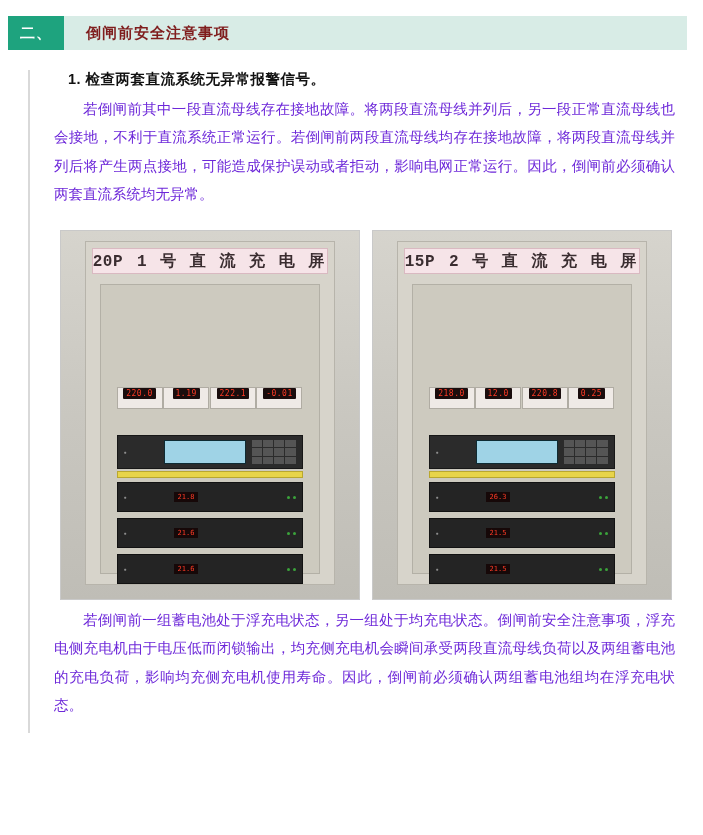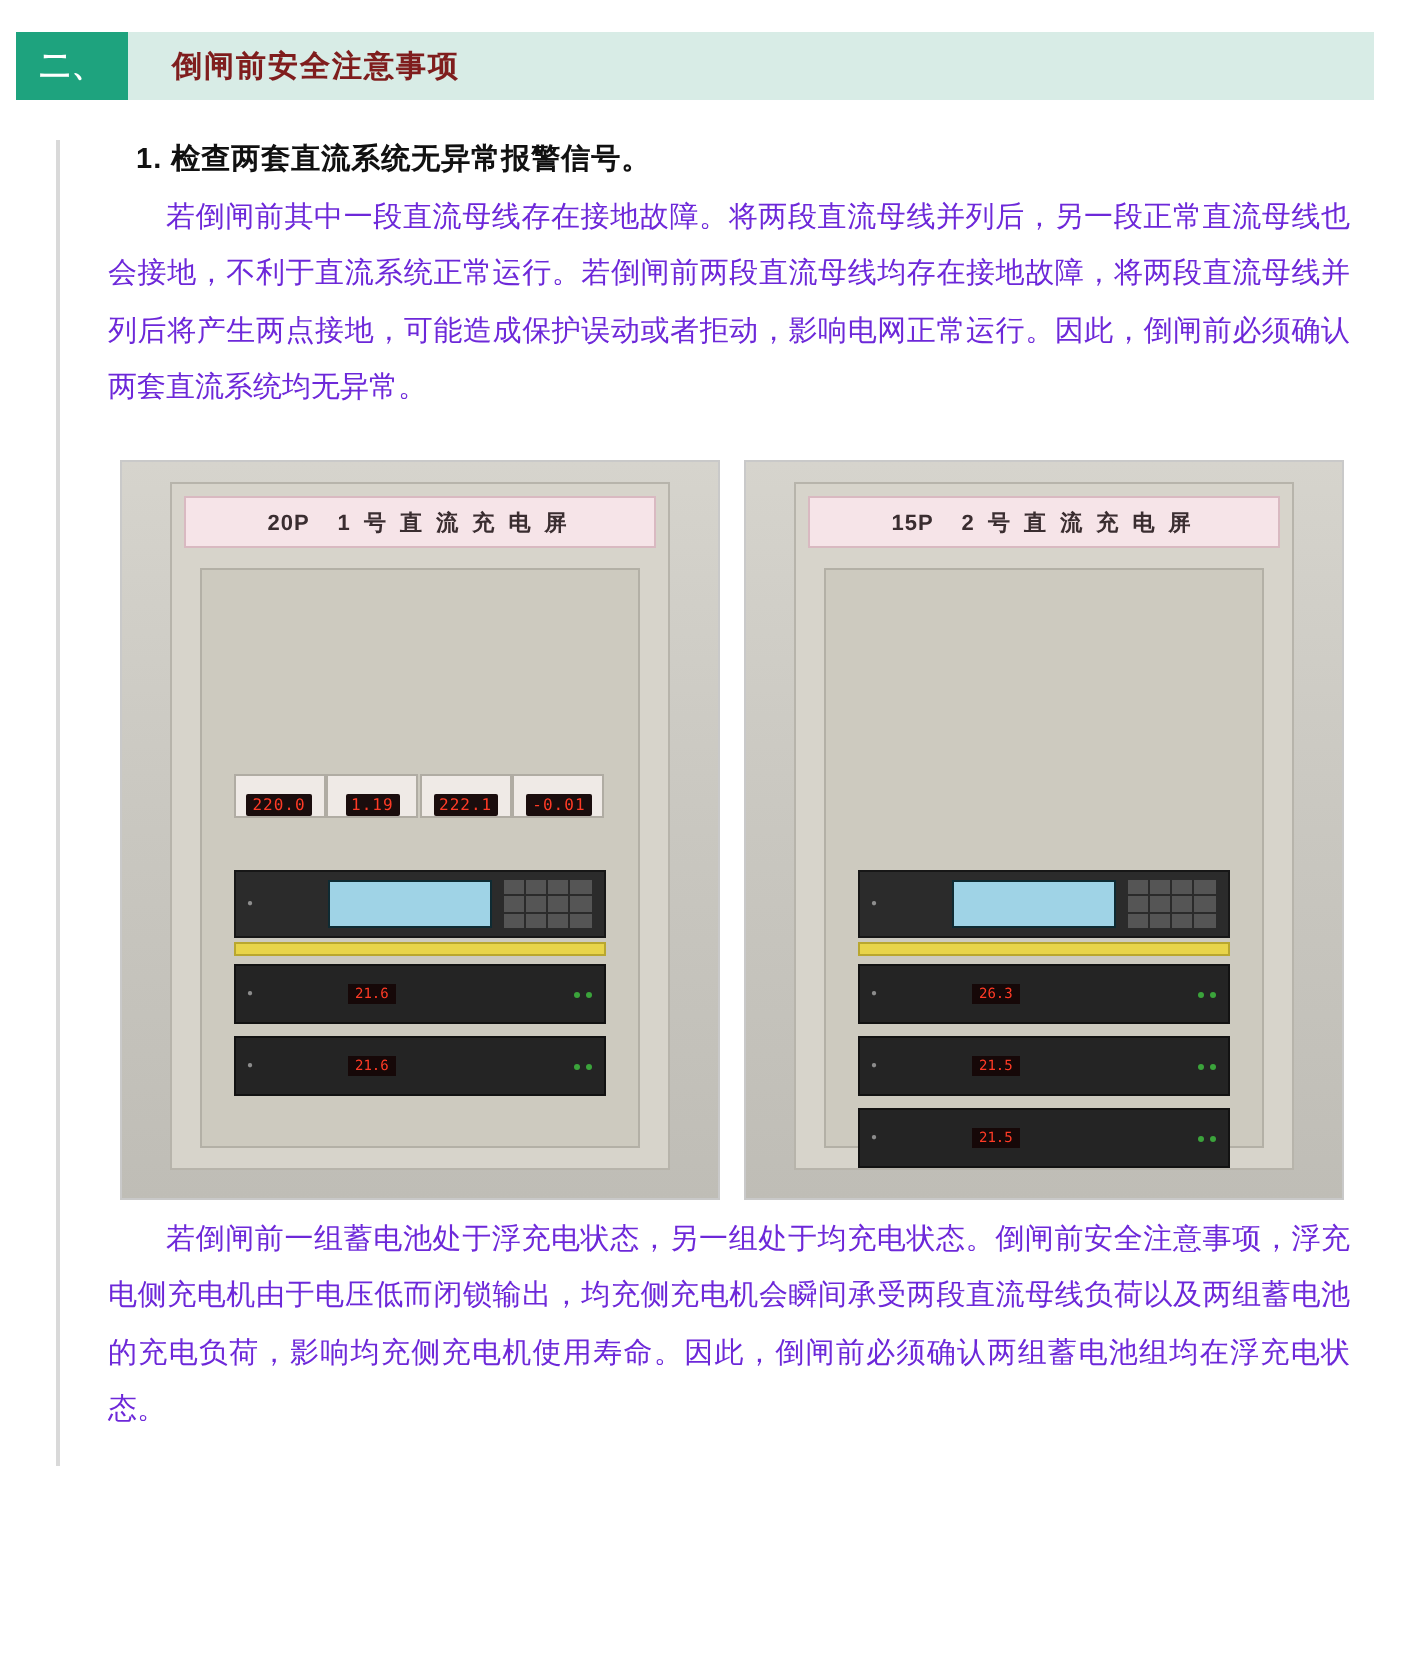--- a/index.html
+++ b/index.html
@@ -116,25 +116,26 @@
     left: 6px; right: 6px; top: 6px;
     height: 26px;
     background: #f6e4e8;
     border: 1px solid #d9b9c1;
     display: flex;
     align-items: center;
     justify-content: center;
     box-sizing: border-box;
   }
   .cab-label {
-    font-size: 11px;
+    font-size: 16px;
     color: #3a2d30;
     font-weight: bold;
     letter-spacing: 2px;
     white-space: nowrap;
+    font-family: Liberation Mono, monospace;
   }
   .cab-label .code {
     margin-right: 14px;
     letter-spacing: 0.5px;
   }
   .cab-face {
     position: absolute;
     left: 14px; right: 14px; top: 42px; bottom: 10px;
     background: #cdcabf;
     border: 1px solid #b3b0a6;
@@ -147,21 +148,21 @@
     top: 102px;
     display: flex;
     justify-content: space-between;
   }
   .meter {
     width: 46px;
     height: 22px;
     background: #efeae6;
     border: 1px solid #b0aca3;
     display: flex;
-    align-items: flex-end;
+    align-items: flex-start;
     justify-content: center;
     box-sizing: border-box;
   }
   .meter .digits {
     background: #1a0d0d;
     color: #ff3b26;
     font-family: "DejaVu Sans Mono", monospace;
     font-size: 8px;
     padding: 1px 3px;
     border-radius: 1px;
@@ -323,20 +324,28 @@
                   <i></i>
                   <i></i>
                   <i></i>
                   <i></i>
               </span>
             </div>
             <div class="yellow-strip"></div>
             <div class="modules">
               <div class="module">
                 <span class="m-brand">●</span>
+                <span class="m-disp">21.8</span>
+                <span class="m-leds">
+                    <i></i>
+                    <i></i>
+                  </span>
+              </div>
+              <div class="module">
+                <span class="m-brand">●</span>
                 <span class="m-disp">21.6</span>
                 <span class="m-leds">
                     <i></i>
                     <i></i>
                   </span>
               </div>
               <div class="module">
                 <span class="m-brand">●</span>
                 <span class="m-disp">21.6</span>
                 <span class="m-leds">
@@ -353,20 +362,34 @@
         <div class="inner-bg"></div>
         <div class="seam" style="left:58px"></div>
         <div class="seam" style="right:58px"></div>
         <div class="cab">
           <div class="cab-top">
             <div class="cab-label">
               <span class="code">15P</span><span>2 号 直 流 充 电 屏</span>
             </div>
           </div>
           <div class="cab-face">
+            <div class="meters">
+              <div class="meter">
+                  <span class="digits">218.0</span>
+                </div>
+              <div class="meter">
+                  <span class="digits">12.0</span>
+                </div>
+              <div class="meter">
+                  <span class="digits">220.8</span>
+                </div>
+              <div class="meter">
+                  <span class="digits">0.25</span>
+                </div>
+            </div>
             <div class="monitor">
               <span class="brand">●</span>
               <span class="lcd"></span>
               <span class="keypad">
                 <i></i>
                   <i></i>
                   <i></i>
                   <i></i>
                   <i></i>
                   <i></i>

